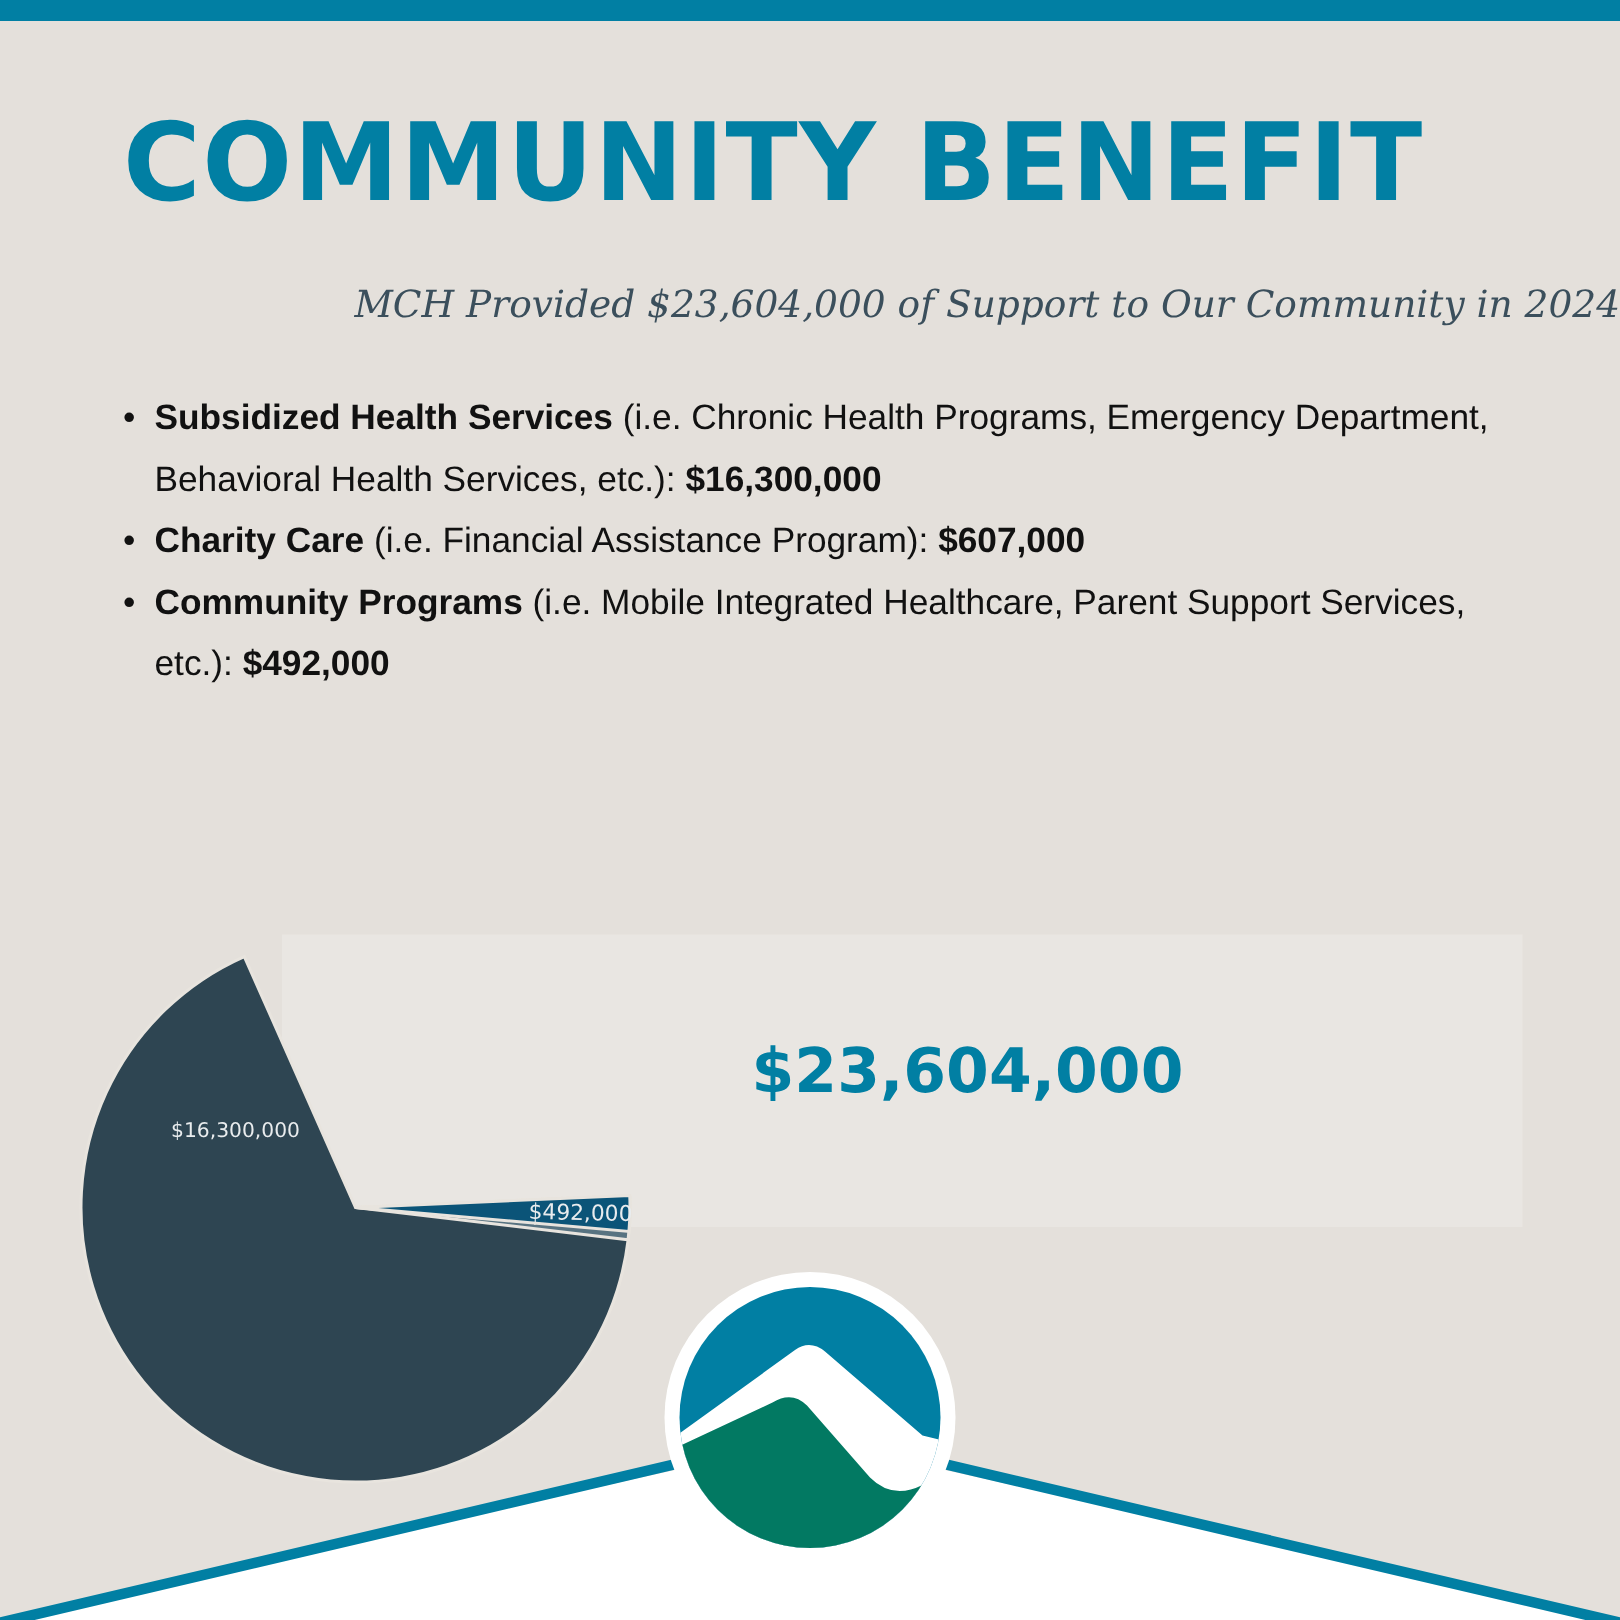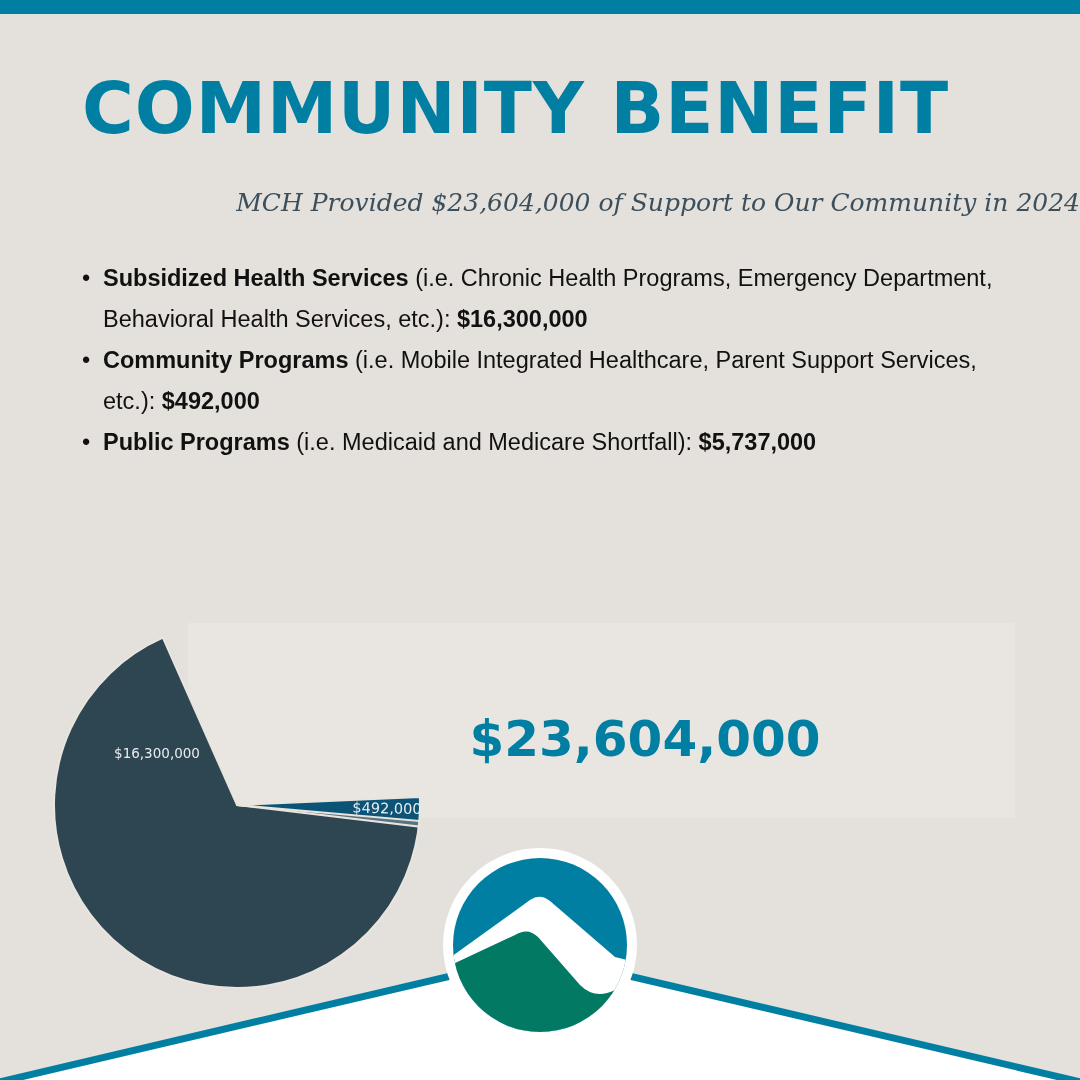--- a/index.html
+++ b/index.html
@@ -5,37 +5,37 @@
   html, body { margin:0; padding:0; }
   body { width:1080px; height:1080px; position:relative; overflow:hidden; background:#e4e0db; font-family:"Liberation Sans", sans-serif; }
   .topbar { position:absolute; left:0; top:0; width:1080px; height:14px; background:#017fa3; }
   .title { position:absolute; left:82px; top:72px; font-family:"DejaVu Sans", sans-serif; font-size:72px; font-weight:700; color:#017fa3; letter-spacing:1px; line-height:1; transform:scaleX(0.98); transform-origin:left; }
   .subtitle { position:absolute; left:0; width:1080px; top:188px; text-align:right; font-family:"DejaVu Serif", serif; font-style:italic; font-size:25px; color:#3b4f5c; }
   .bullets { position:absolute; left:80px; top:258px; width:950px; margin:0; padding:0; list-style:none; }
   .bullets li { position:relative; padding-left:23px; font-size:23.5px; line-height:41px; color:#111; }
   .bullets li::before { content:"•"; position:absolute; left:2px; top:0; }
   .bullets b { font-weight:700; }
   .total-box { position:absolute; left:188px; top:623px; width:827px; height:195px; background:#e9e6e2; }
-  .total { position:absolute; left:415px; top:690px; width:460px; text-align:center; font-family:"DejaVu Sans", sans-serif; font-size:50px; font-weight:700; color:#017fa3;margin-top:20px; }
+  .total { position:absolute; left:415px; top:690px; width:460px; text-align:center; font-family:"DejaVu Sans", sans-serif; font-size:41px; font-weight:700; color:#017fa3; }
   .chart { position:absolute; left:0; top:600px; }
   .bottom { position:absolute; left:0; top:0; }
   .logo { position:absolute; left:440px; top:845px; }
 </style>
 </head>
 <body>
 
 <div class="topbar"></div>
 
 <div class="title">COMMUNITY BENEFIT</div>
 <div class="subtitle">MCH Provided $23,604,000 of Support to Our Community in 2024</div>
 
 <ul class="bullets">
   <li><b>Subsidized Health Services</b><span> (i.e. Chronic Health Programs, Emergency Department, Behavioral Health Services, etc.): </span><b>$16,300,000</b></li>
+  <li><b>Charity Care</b><span> (i.e. Financial Assistance Program): </span><b>$607,000</b></li>
   <li><b>Community Programs</b><span> (i.e. Mobile Integrated Healthcare, Parent Support Services, etc.): </span><b>$492,000</b></li>
-  <li><b>Public Programs</b><span> (i.e. Medicaid and Medicare Shortfall): </span><b>$5,737,000</b></li>
 </ul>
 
 <div class="total-box"></div>
 <div class="total">$23,604,000</div>
 
 <svg class="bottom" width="1080" height="1080">
   <polygon points="0,1080 540,960 1080,1080" fill="#ffffff"></polygon>
   <polyline points="-5,1083 540,955 1085,1083" fill="none" stroke="#017fa3" stroke-width="7"></polyline>
 </svg>
 

